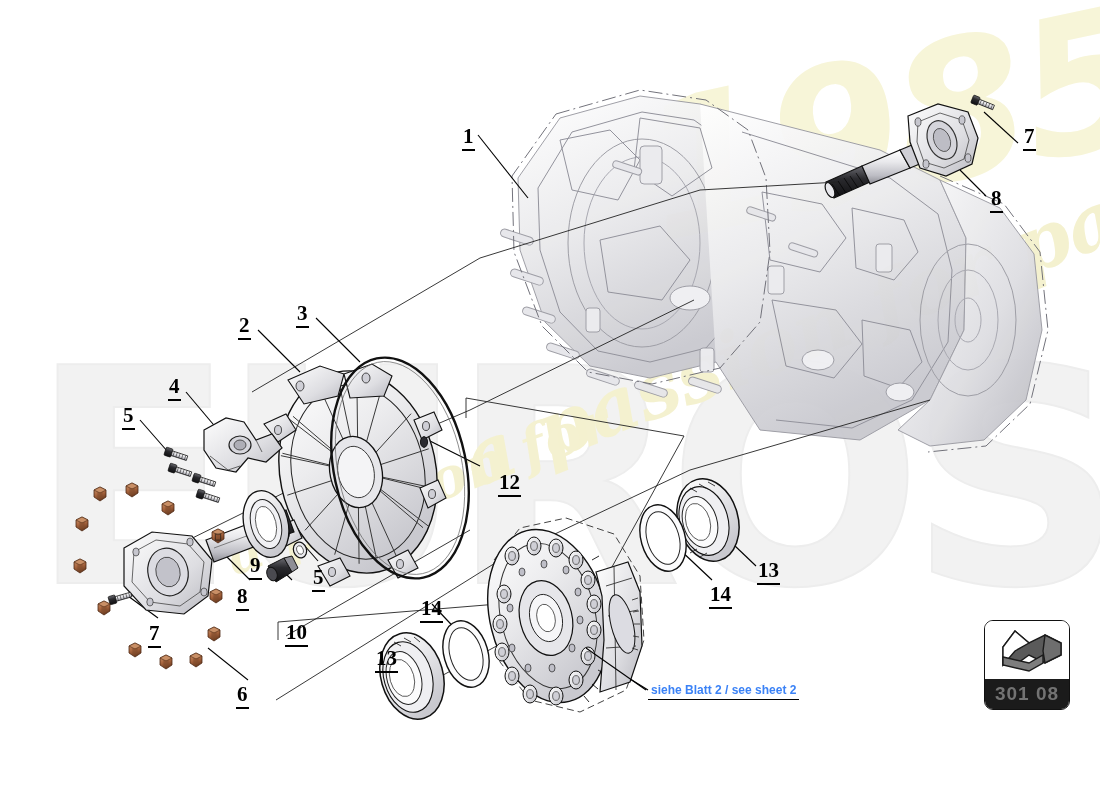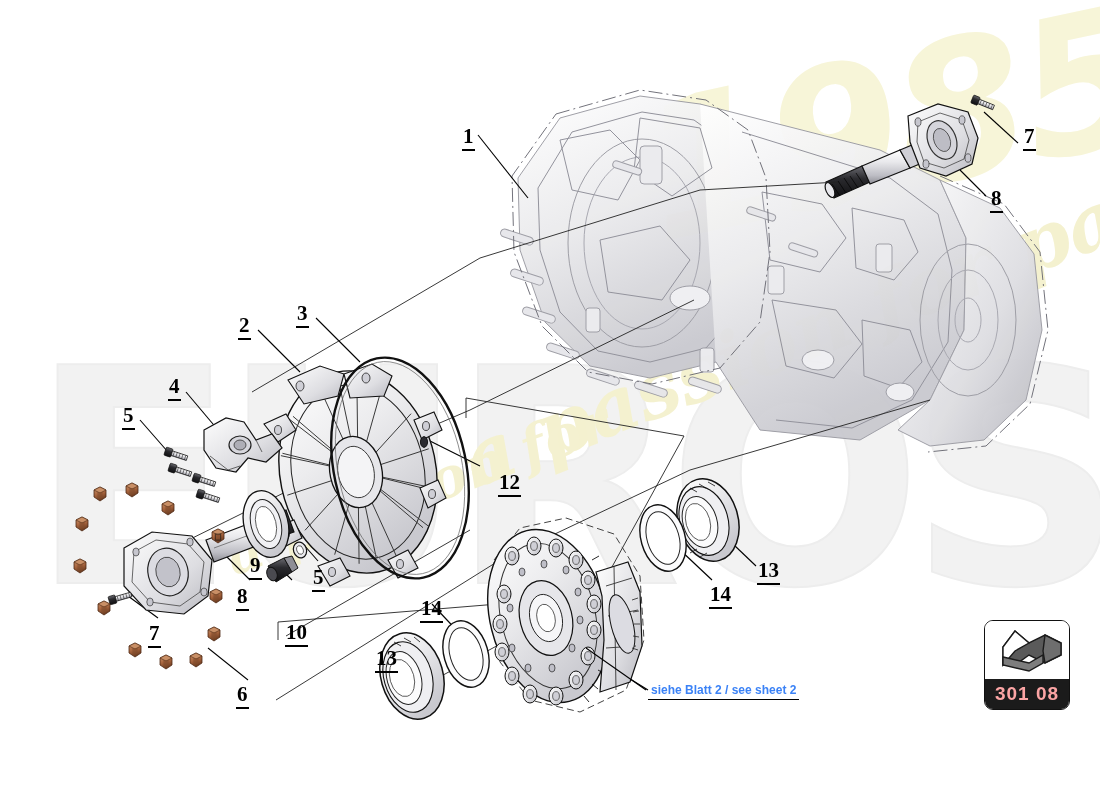--- a/index.html
+++ b/index.html
@@ -33,21 +33,21 @@
   
   .sheet-note{position:absolute;left:648px;top:683px;font-size:12px;
      font-weight:bold;color:#3b82f6;border-bottom:1.6px solid #000;
      padding:0 3px 2px 3px;white-space:nowrap;}
 
   
   .badge{position:absolute;left:984px;top:620px;width:84px;height:88px;
      border-radius:9px;overflow:hidden;background:#fff;
      border:1px solid #111;box-shadow:0 0 0 1px #fff;}
   .badge-icon{height:58px;background:#fff;position:relative;}
-  .badge-num{height:30px;background:#1b1b1b;color:#fca5a5;font-weight:bold;
+  .badge-num{height:30px;background:#1b1b1b;color:#737373;font-weight:bold;
      font-size:19px;display:flex;align-items:center;justify-content:center;
      letter-spacing:1px;font-family:"Liberation Sans",sans-serif;}
 </style>
 </head>
 <body>
 
 <div id="stage">
 
   <div class="wm-layer">
     <div class="wm-euro">EUROSPARES</div>

